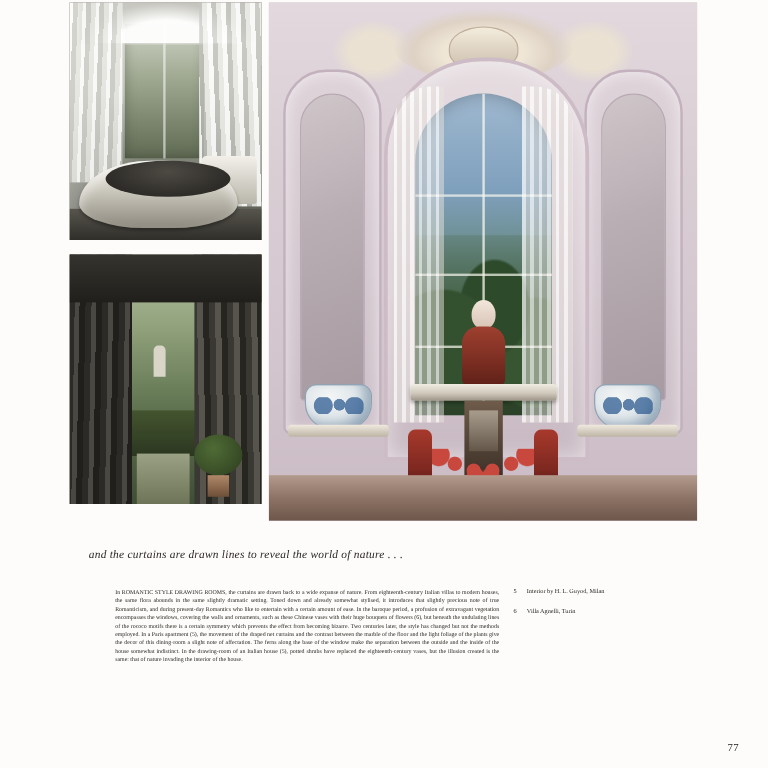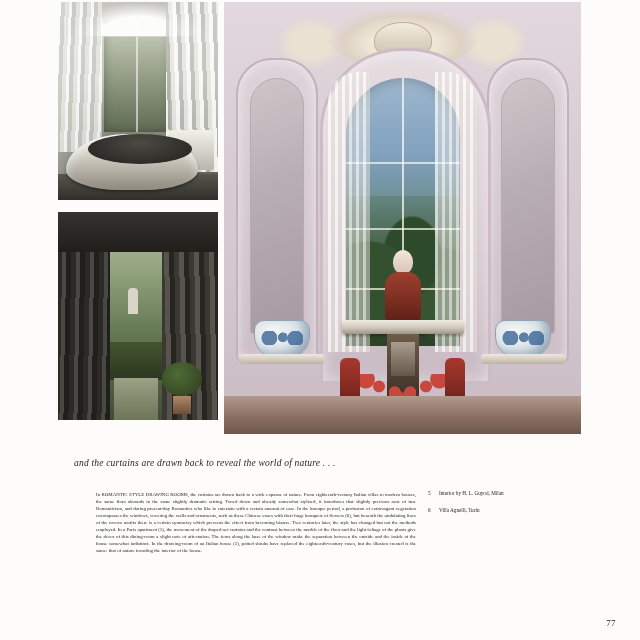--- a/index.html
+++ b/index.html
@@ -475,21 +475,21 @@
 
     <div class="pm-figure-l"></div>
     <div class="pm-figure-r"></div>
 
     <div class="pm-garland-l"></div>
     <div class="pm-garland-r"></div>
 
     <div class="pm-floor"></div>
   </div>
 
-  <div class="caption-line">and the curtains are drawn back to reveal the world of nature . . .</div>
+  <div class="caption-line">and the curtains are drawn lines to reveal the world of nature . . .</div>
 
   <div class="body-col">
     <p>In ROMANTIC STYLE DRAWING ROOMS, the curtains are drawn back to a wide expanse of nature. From eighteenth-century Italian villas to modern houses, the same flora abounds in the same slightly dramatic setting. Toned down and already somewhat stylised, it introduces that slightly precious note of true Romanticism, and during present-day Romantics who like to entertain with a certain amount of ease. In the baroque period, a profusion of extravagant vegetation encompasses the windows, covering the walls and ornaments, such as these Chinese vases with their huge bouquets of flowers (6), but beneath the undulating lines of the rococo motifs there is a certain symmetry which prevents the effect from becoming bizarre. Two centuries later, the style has changed but not the methods employed. In a Paris apartment (5), the movement of the draped net curtains and the contrast between the marble of the floor and the light foliage of the plants give the decor of this dining-room a slight note of affectation. The ferns along the base of the window make the separation between the outside and the inside of the house somewhat indistinct. In the drawing-room of an Italian house (5), potted shrubs have replaced the eighteenth-century vases, but the illusion created is the same: that of nature invading the interior of the house.</p>
   </div>
 
   <div class="credits">
     <div class="credit">
       <span class="num">5</span>
       <span>Interior by H. L. Guyod, Milan</span>
     </div>

